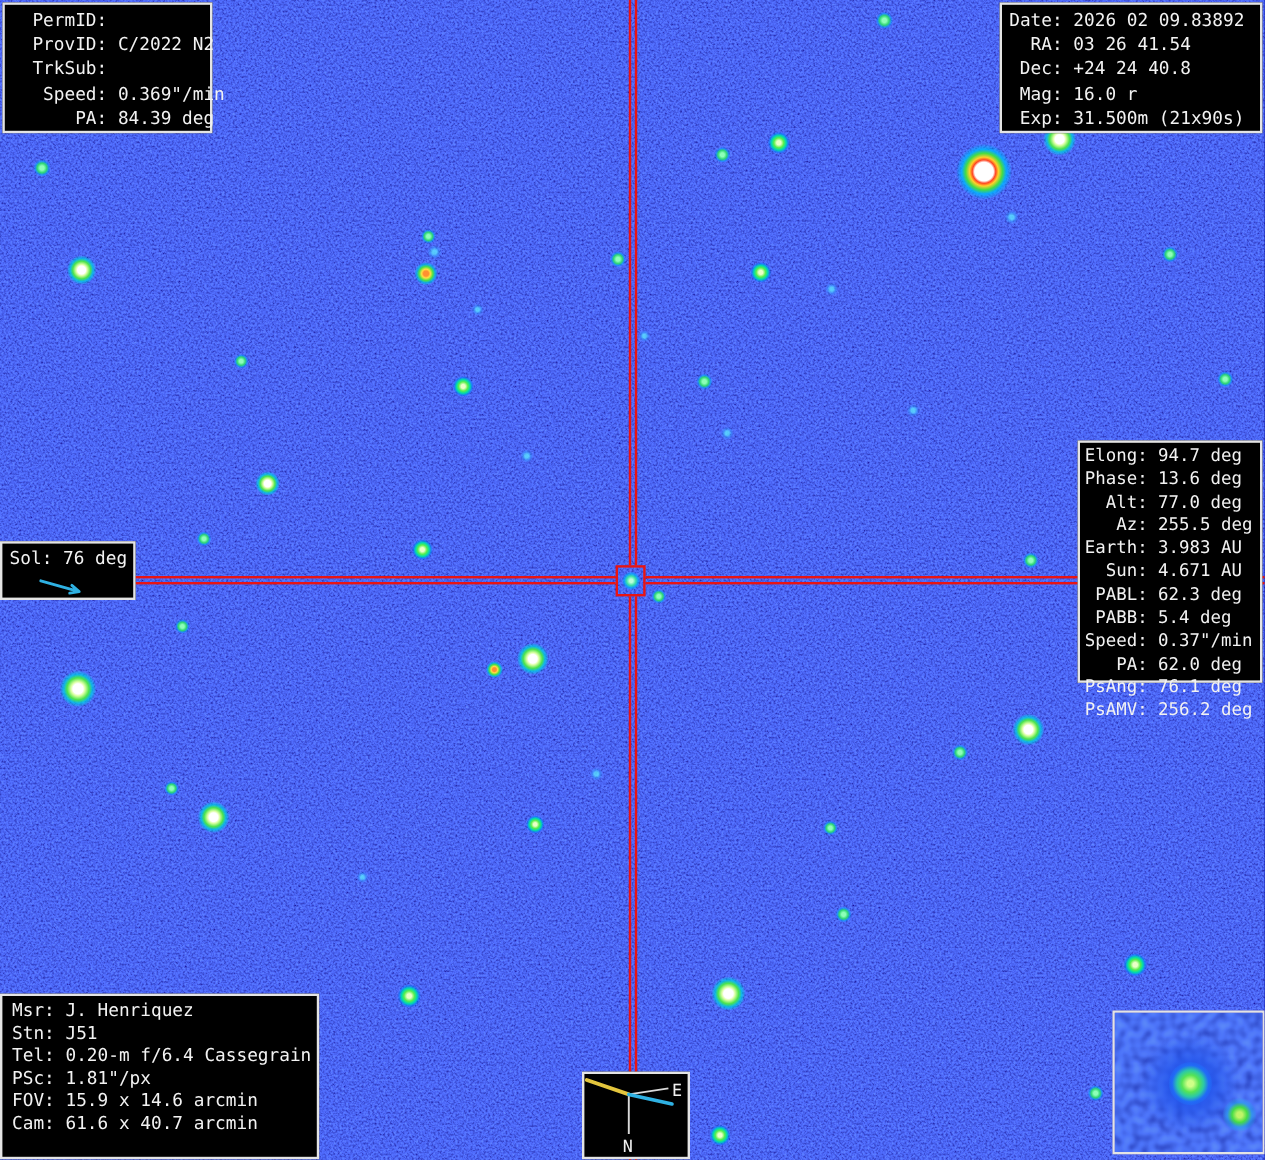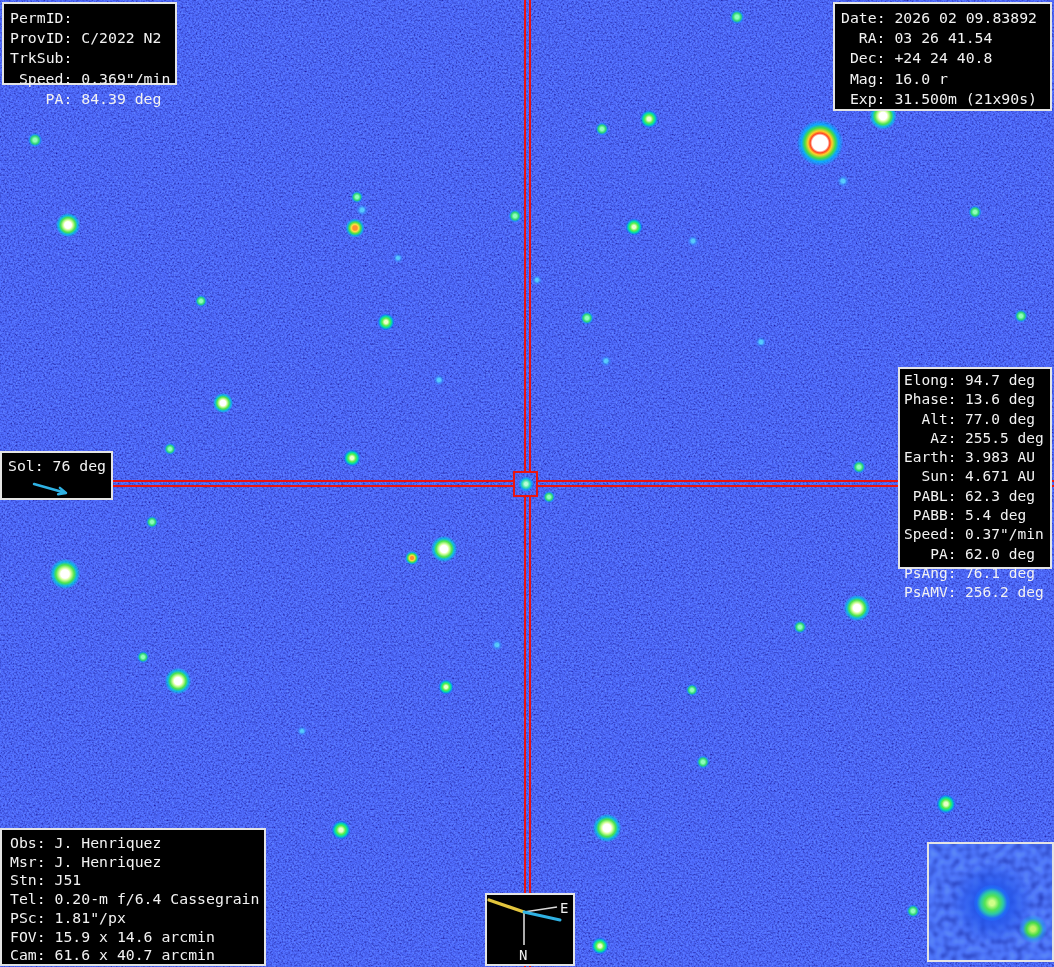--- a/index.html
+++ b/index.html
@@ -32,21 +32,21 @@
   #target-box{position:absolute;z-index:3;left:513px;top:471px;width:25px;height:26px;border:2px solid var(--crosshair,#e81414);box-sizing:border-box;}
   
   .panel{
     position:absolute;z-index:5;background:var(--panel-bg,#000);
     border:2px solid var(--panel-border,#e4e4e4);box-sizing:border-box;
     color:var(--txt,#f2f2f2);font-size:14.8px;line-height:20.2px;
   }
   .panel .irow{white-space:pre;}
   .panel .lbl{display:inline-block;width:calc(var(--lw) * 1ch);text-align:right;}
   .panel .val{margin-left:1ch;}
-  #panel-id{left:2px;top:2px;width:175px;height:83px;padding:4px 6px;--lw:7;}
+  #panel-id{left:2px;top:2px;width:175px;height:109px;padding:4px 23px;--lw:7;}
   #panel-obs{left:833px;top:2px;width:219px;height:109px;padding:4px 6px;--lw:5;}
   #panel-eph{left:898px;top:367px;width:154px;height:202px;padding:2px 4px;--lw:6;line-height:19.3px;font-size:14.5px;}
   #panel-sol{left:0;top:451px;width:113px;height:49px;padding:3px 6px;--lw:4;}
   #panel-site{left:0;top:828px;width:266px;height:138px;padding:4px 8px;--lw:4;line-height:18.7px;}
   #panel-compass{left:485px;top:893px;width:90px;height:73px;}
   #panel-inset{left:927px;top:842px;width:127px;height:120px;border:2px solid var(--panel-border,#e4e4e4);box-sizing:border-box;position:absolute;z-index:5;background:#0a16c0;overflow:hidden;}
   .ln-w{stroke:#d9d9d9;stroke-width:1.6;fill:none;}
   .ln-y{stroke:var(--yellow,#e3c53d);stroke-width:3.2;fill:none;stroke-linecap:round;}
   .ln-c{stroke:var(--cyan,#2fb1e3);stroke-width:3;fill:none;stroke-linecap:round;}
   .compass-txt{fill:#efefef;font-family:"DejaVu Sans Mono",monospace;font-size:14px;}
@@ -155,21 +155,20 @@
   <div class="panel" id="panel-sol">
     <div>
         <div class="irow"><span class="lbl">Sol:</span><span class="val">76 deg</span></div>
       </div>
     <svg width="101" height="30" style="display:block;">
       <path class="sol-arrow" d="M26 8 L58 17 M50.1 18.3 L58 17 L51.9 11.8"></path>
     </svg>
   </div>
 
   <div class="panel" id="panel-site">
-      <div class="irow"><span class="lbl">Obs:</span><span class="val">J. Henriquez</span></div>
       <div class="irow"><span class="lbl">Msr:</span><span class="val">J. Henriquez</span></div>
       <div class="irow"><span class="lbl">Stn:</span><span class="val">J51</span></div>
       <div class="irow"><span class="lbl">Tel:</span><span class="val">0.20-m f/6.4 Cassegrain</span></div>
       <div class="irow"><span class="lbl">PSc:</span><span class="val">1.81"/px</span></div>
       <div class="irow"><span class="lbl">FOV:</span><span class="val">15.9 x 14.6 arcmin</span></div>
       <div class="irow"><span class="lbl">Cam:</span><span class="val">61.6 x 40.7 arcmin</span></div>
     </div>
 
   <div class="panel" id="panel-compass">
     <svg width="86" height="69" viewBox="0 0 86 69" style="display:block;">

